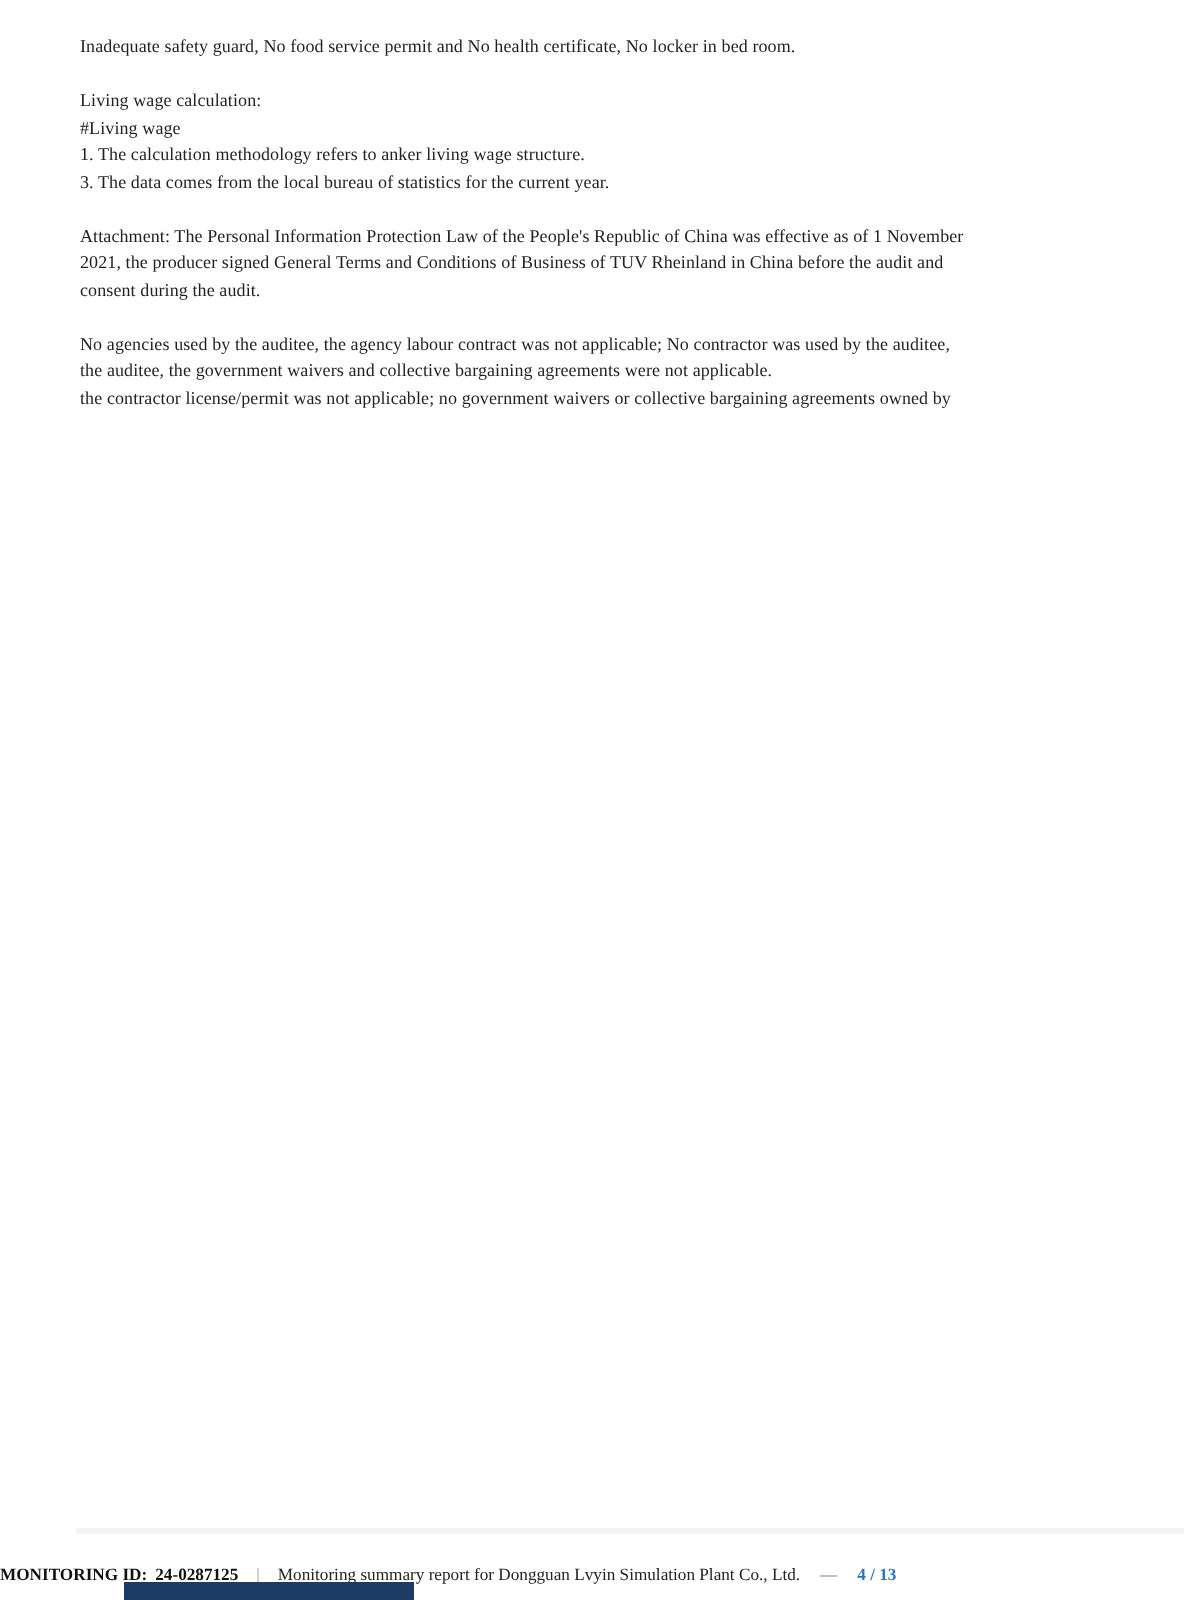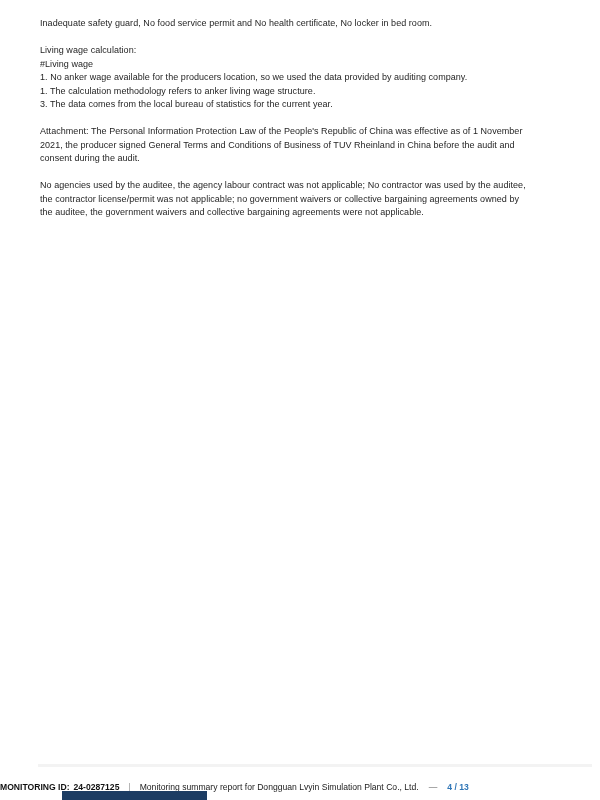--- a/index.html
+++ b/index.html
@@ -6,21 +6,21 @@
     margin: 0;
     padding: 0;
     background: #ffffff;
   }
   .page {
     position: relative;
     width: 600px;
     height: 800px;
     background: #ffffff;
     overflow: hidden;
-    font-family: Liberation Sans, sans-serif;
+    font-family: Liberation Serif, serif;
     color: #1f1f1f;
   }
   .content {
     position: absolute;
     top: 17px;
     left: 40px;
     width: 530px;
   }
   .para {
     margin: 0 0 13.5px 0;
@@ -85,33 +85,32 @@
 
 <div class="page">
 
   <main class="content" id="report-body">
       <div class="para">
         <div class="line">Inadequate safety guard, No food service permit and No health certificate, No locker in bed room.</div>
       </div>
       <div class="para">
         <div class="line">Living wage calculation:</div>
         <div class="line">#Living wage</div>
-        <div class="line">1. No anker wage available for the producers location, so we used the data provided by auditing company.</div>
         <div class="line">1. The calculation methodology refers to anker living wage structure.</div>
         <div class="line">3. The data comes from the local bureau of statistics for the current year.</div>
       </div>
       <div class="para">
         <div class="line">Attachment: The Personal Information Protection Law of the People's Republic of China was effective as of 1 November</div>
         <div class="line">2021, the producer signed General Terms and Conditions of Business of TUV Rheinland in China before the audit and</div>
         <div class="line">consent during the audit.</div>
       </div>
       <div class="para">
         <div class="line">No agencies used by the auditee, the agency labour contract was not applicable; No contractor was used by the auditee,</div>
+        <div class="line">the auditee, the government waivers and collective bargaining agreements were not applicable.</div>
         <div class="line">the contractor license/permit was not applicable; no government waivers or collective bargaining agreements owned by</div>
-        <div class="line">the auditee, the government waivers and collective bargaining agreements were not applicable.</div>
       </div>
     </main>
 
   <div class="footer-rule"></div>
 
   <div class="footer-line">
     <span class="seg monitoring-id">MONITORING ID:</span>
     <span class="seg monitoring-id" style="margin-left:4px">24-0287125</span>
     <span class="seg footer-sep">|</span>
     <span class="seg report-title">Monitoring summary report for Dongguan Lvyin Simulation Plant Co., Ltd.</span>

